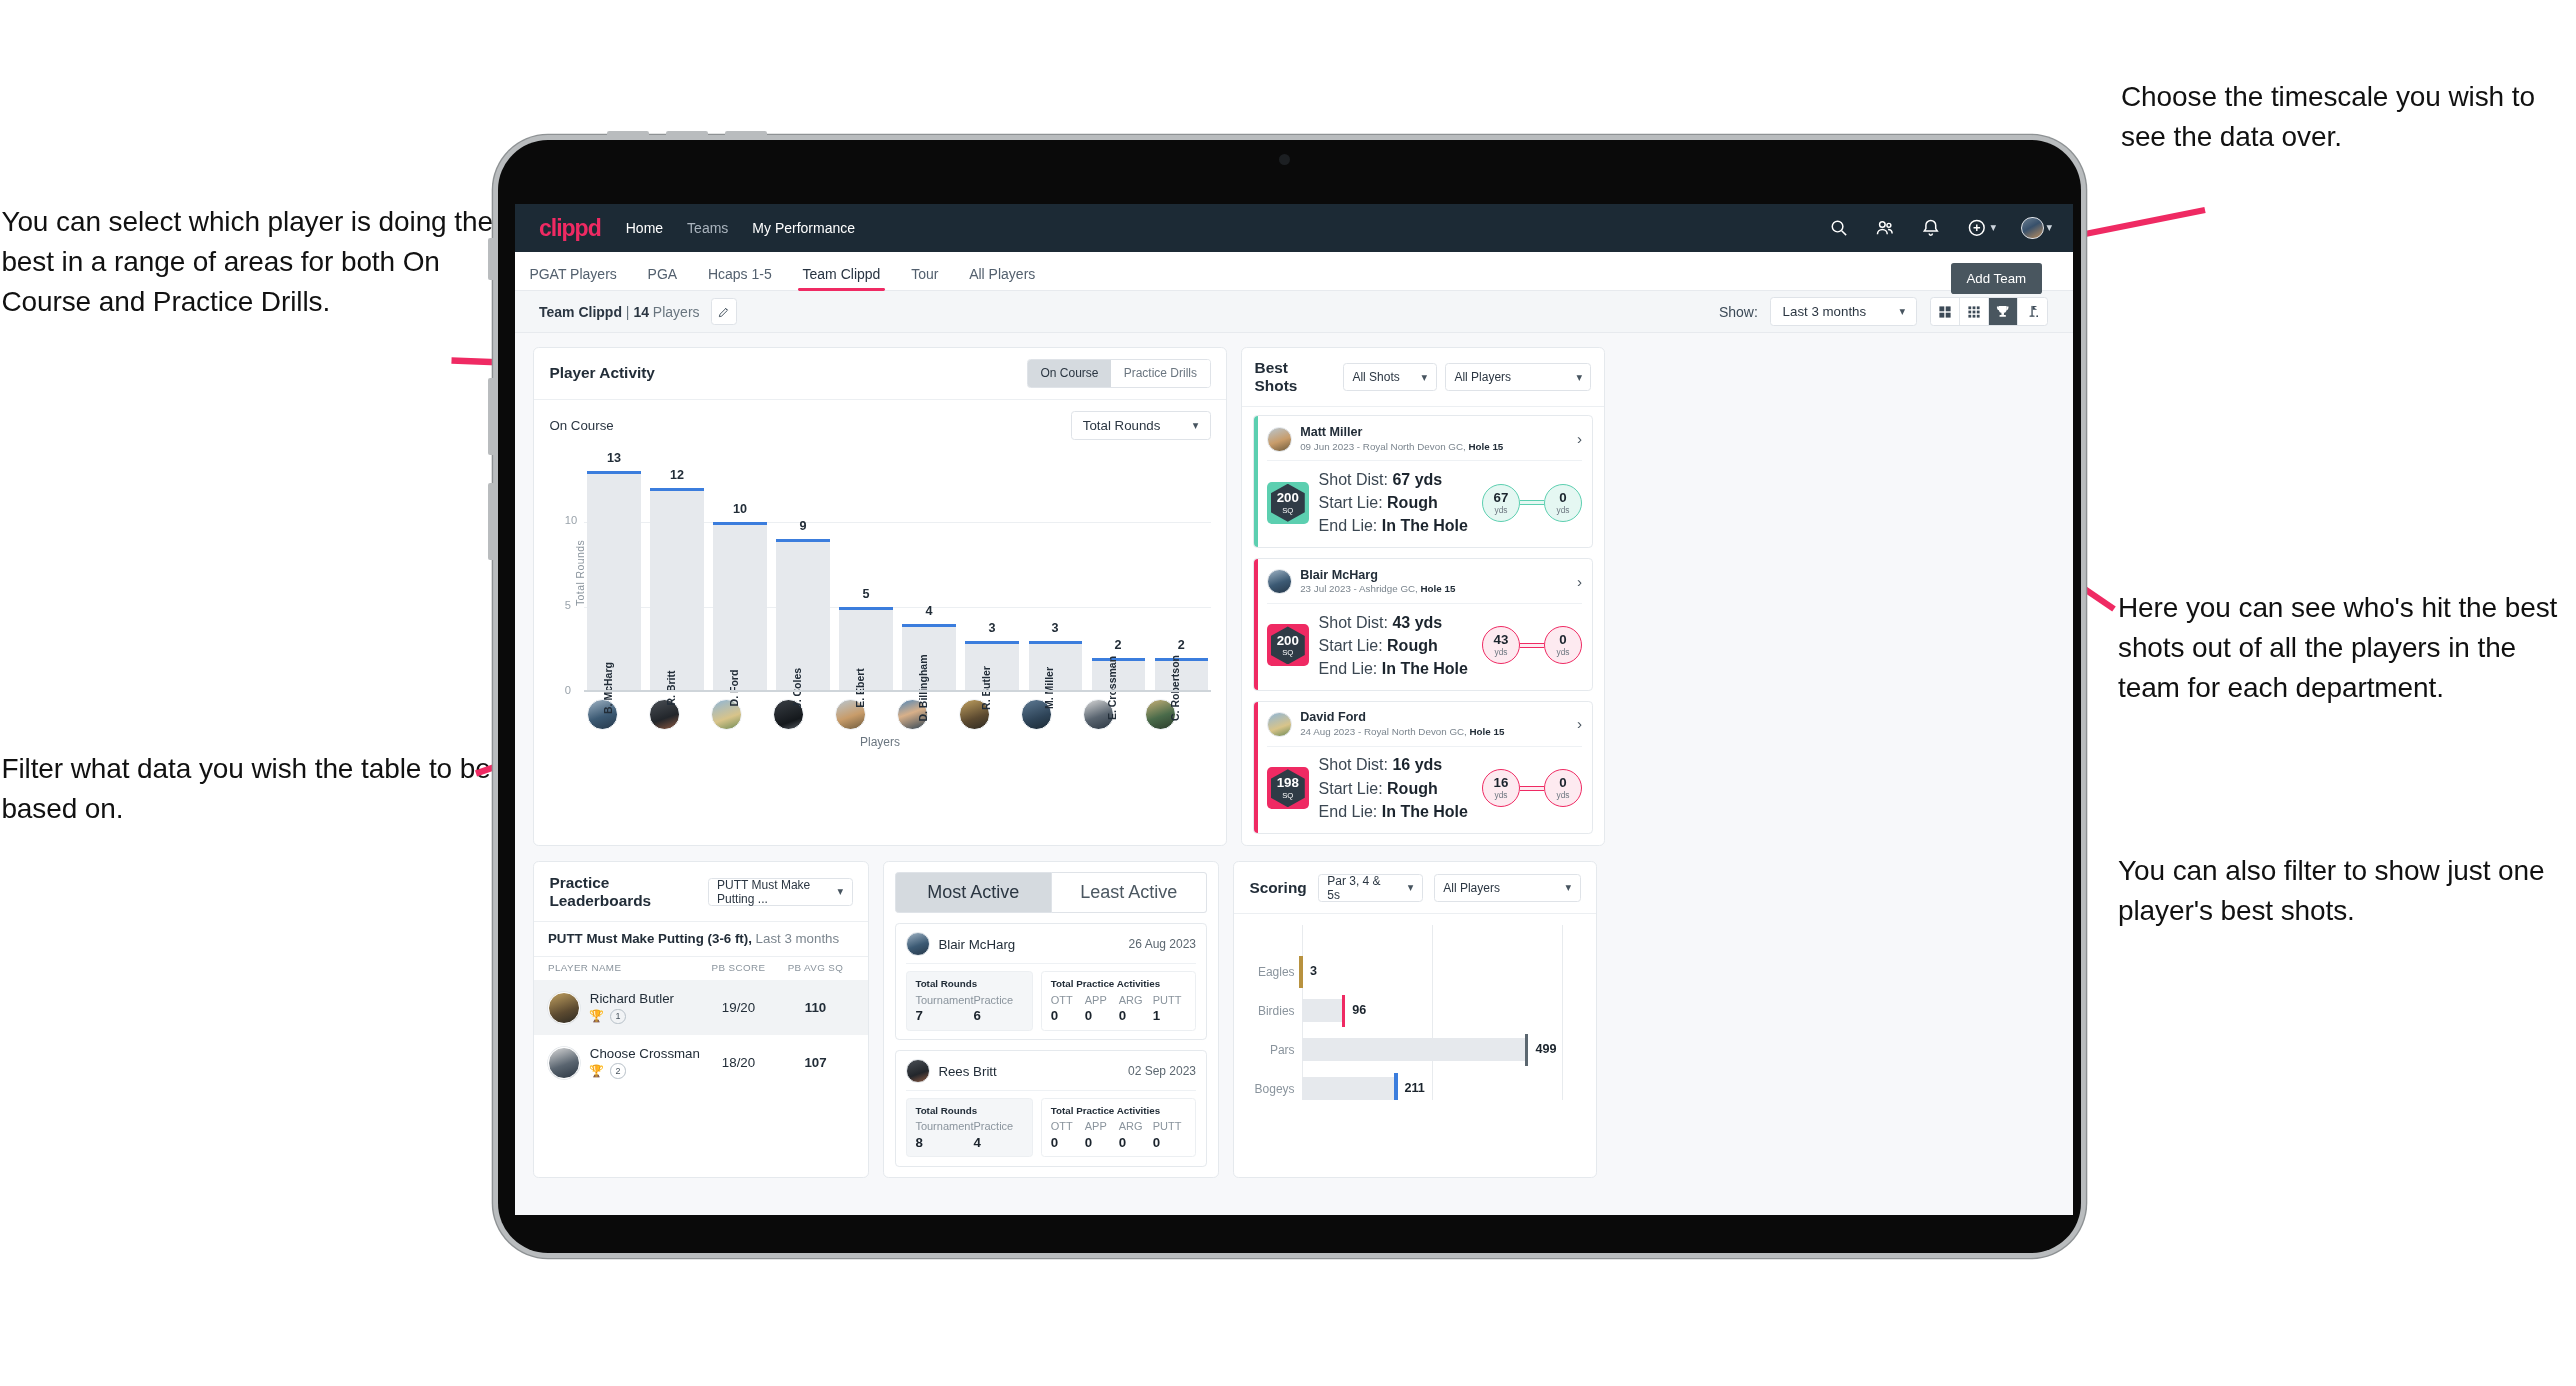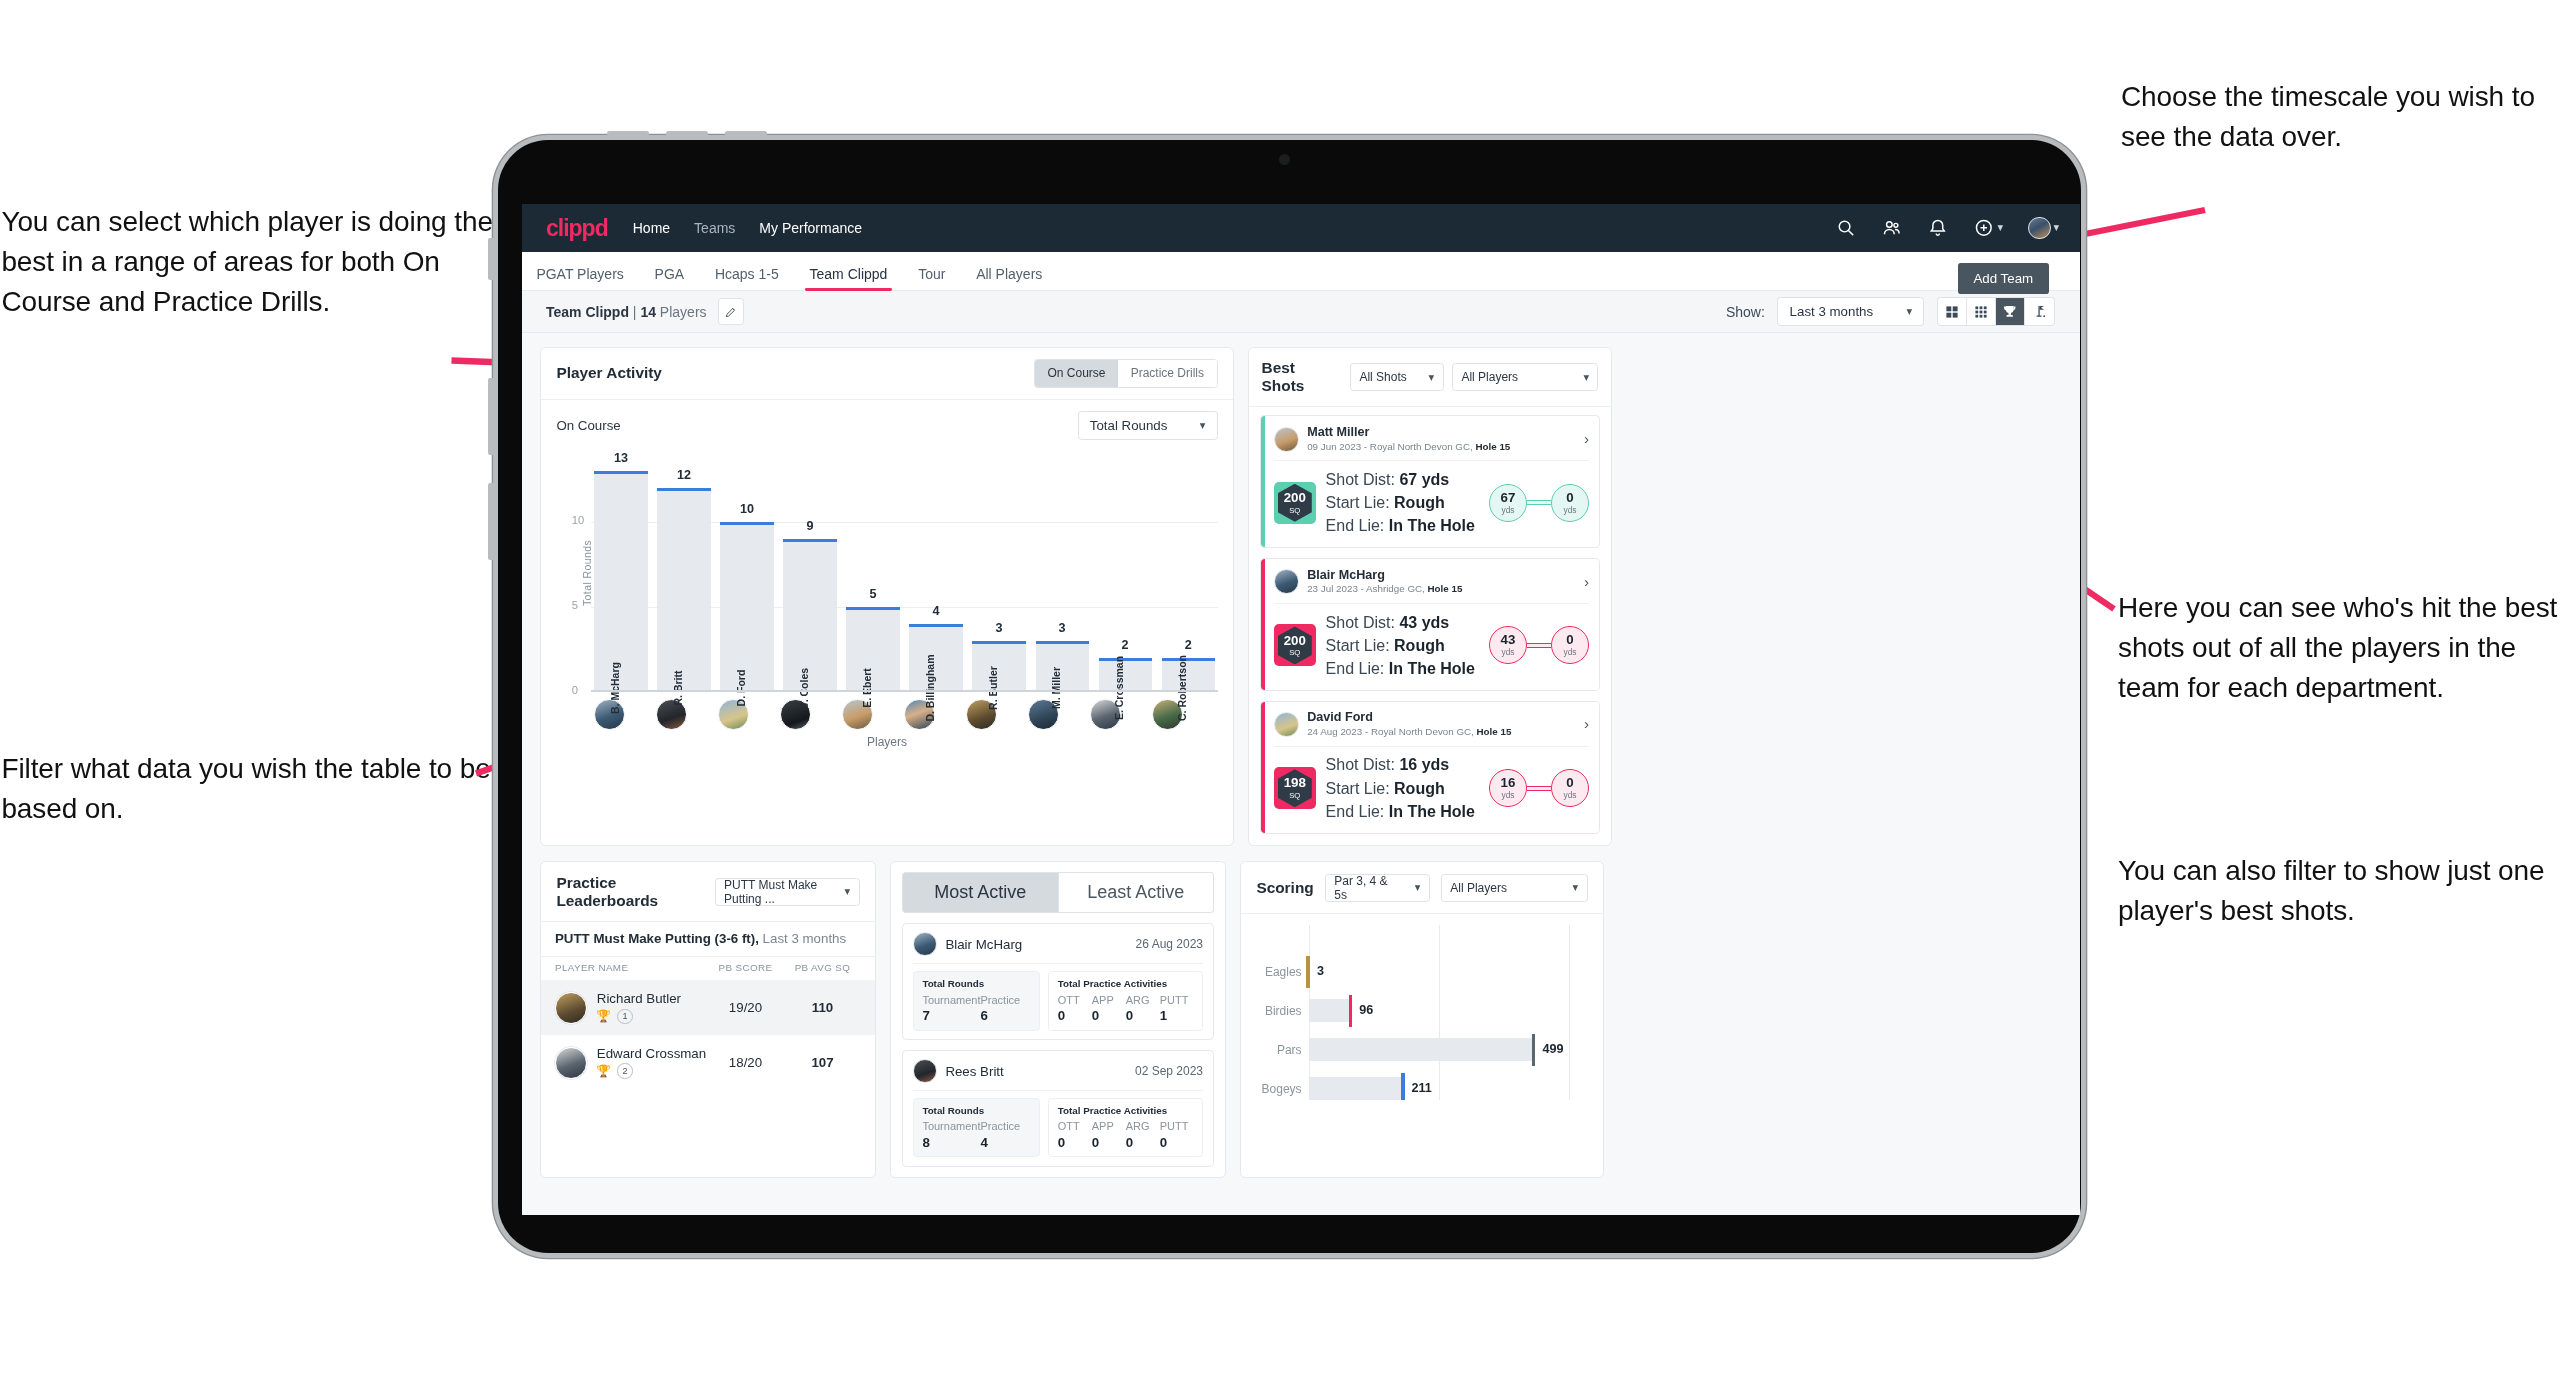--- a/index.html
+++ b/index.html
@@ -29,21 +29,21 @@
   .tb1 { left:109px; top:-9px; width:42px; height:9px; }
   .tb2 { left:168px; top:-9px; width:42px; height:9px; }
   .tb3 { left:227px; top:-9px; width:42px; height:9px; }
   .tb-left1 { left:-9.8px; top:98px; width:8.4px; height:42px; }
   .tb-left2 { left:-9.8px; top:238px; width:8.4px; height:77px; }
   .tb-left3 { left:-9.8px; top:343px; width:8.4px; height:77px; }
   .tb-cam { position:absolute; left:781px; top:14px; width:11.2px; height:11.2px;
             border-radius:50%; background:#1c1f22; }
 
   .screen {
-    position:absolute; left:24px; top:64px; width:1558px; height:1011px;
+    position:absolute; left:17px; top:64px; width:1558px; height:1011px;
     background:#f7f8fa; overflow:hidden;
   }
 
   
   .topnav { height:48px; background:#1c2a35; display:flex; align-items:center;
             padding:0 21px 0 24px; }
   .brand { color:#ef2a63; font-size:23px; font-weight:700; letter-spacing:-1px;
            font-family:"Liberation Sans", sans-serif; margin-right:25px; }
   .nav-links { display:flex; gap:24px; align-items:center; }
   .nav-links a { color:#ffffff; font-size:14px; text-decoration:none; }
@@ -659,21 +659,21 @@
                     </div>
                   </div>
                 </div>
                 <div class="c2">19/20</div>
                 <div class="c3">110</div>
               </div>
               <div class="pl-row">
                 <div class="c1">
                   <div class="pl-av" style="background:linear-gradient(160deg,#d8d8d8,#5a6570 55%,#2b3642)"></div>
                   <div>
-                    <div class="pl-name">Edward Crossman</div>
+                    <div class="pl-name">Choose Crossman</div>
                     <div class="pl-badge">
                       <span class="trophy" style="color:#c3c8cc">🏆</span>
                       <span class="rankcirc">2</span>
                     </div>
                   </div>
                 </div>
                 <div class="c2">18/20</div>
                 <div class="c3">107</div>
               </div>
             </div>

